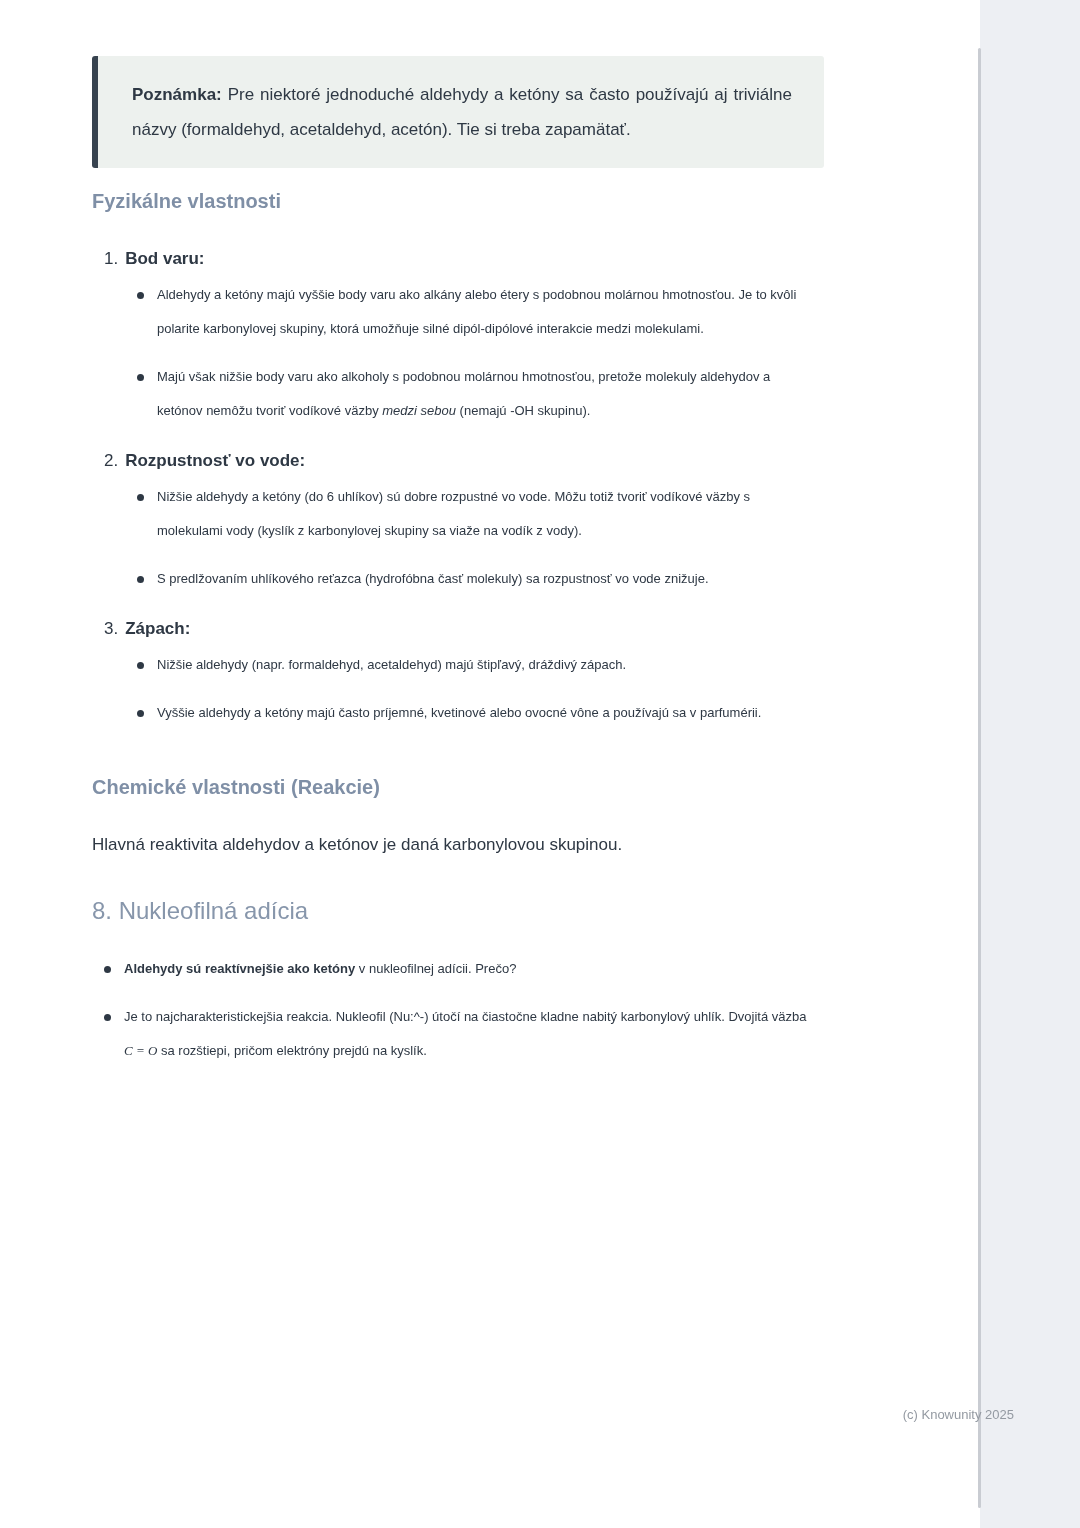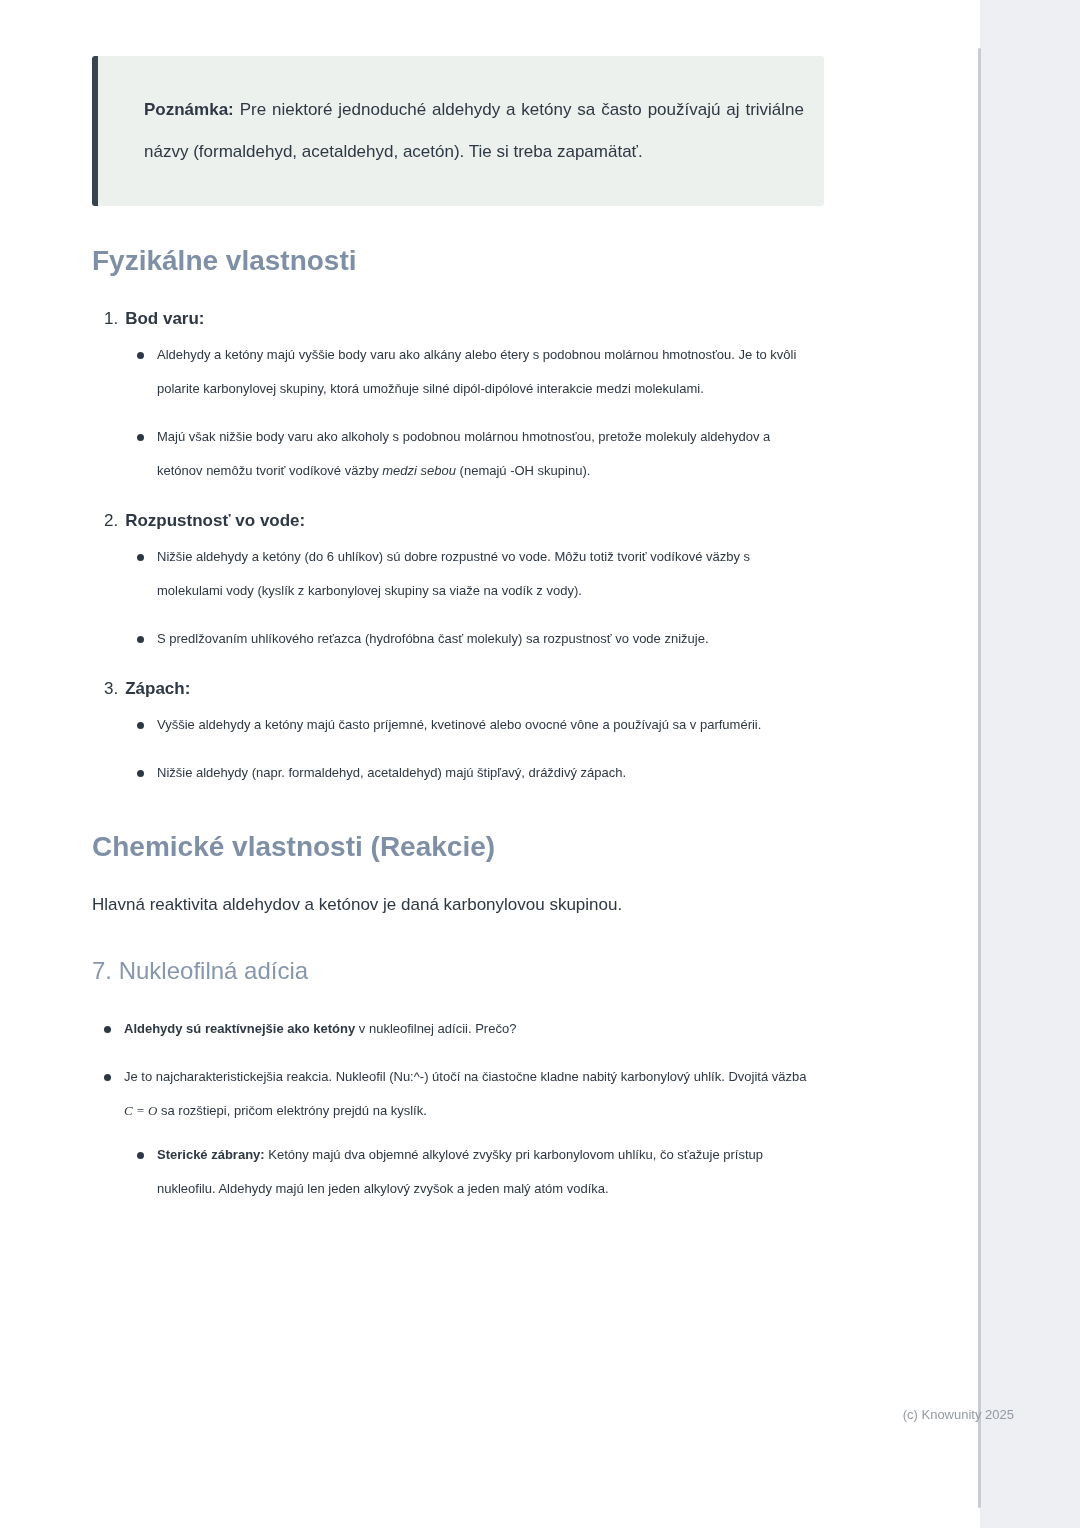--- a/index.html
+++ b/index.html
@@ -27,35 +27,35 @@
   .note {
     margin-top: 56px;
     width: 732px;
     box-sizing: border-box;
     background: #edf1ee;
     border-left: 6px solid #37434f;
     border-radius: 3px;
     padding: 17px 36px 17px 30px;
   }
   .note-text {
-    margin: 16px;
+    margin: 4px;
     width: 660px;
     font-size: 17px;
-    line-height: 42px;
+    line-height: 35px;
     text-align: justify;
   }
   .note-text strong { font-weight: 700; }
 
   
   .h-main {
-    font-size: 28px;
+    font-size: 20px;
     line-height: 34px;
     font-weight: 700;
     color: #7f8fa6;
-    margin: 38px 0 24px 0;
+    margin: 16px 0 24px 0;
   }
   .h-main.second { margin-top: 40px; }
   .h-sub {
     font-size: 24px;
     line-height: 30px;
     font-weight: 400;
     color: #8796ab;
     margin: 34px 0 22px 0;
   }
 
@@ -179,45 +179,39 @@
   </div>
 
   <div class="num-item">
     <div class="num-head">
       <span class="num">3.</span>
       <span class="num-title">Zápach:</span>
     </div>
     <div class="bullets">
       <div class="bullet">
         <span class="dot"></span>
+        <p class="btext">Nižšie aldehydy (napr. formaldehyd, acetaldehyd) majú štipľavý, dráždivý zápach.</p>
+      </div>
+      <div class="bullet">
+        <span class="dot"></span>
         <p class="btext">Vyššie aldehydy a ketóny majú často príjemné, kvetinové alebo ovocné vône a používajú sa v parfumérii.</p>
       </div>
-      <div class="bullet">
-        <span class="dot"></span>
-        <p class="btext">Nižšie aldehydy (napr. formaldehyd, acetaldehyd) majú štipľavý, dráždivý zápach.</p>
-      </div>
     </div>
   </div>
 
   <h1 class="h-main second">Chemické vlastnosti (Reakcie)</h1>
 
   <p class="intro">Hlavná reaktivita aldehydov a ketónov je daná karbonylovou skupinou.</p>
 
-  <h2 class="h-sub">7. Nukleofilná adícia</h2>
+  <h2 class="h-sub">8. Nukleofilná adícia</h2>
 
   <div class="bullets chem-bullets">
     <div class="bullet">
       <span class="dot"></span>
       <p class="btext"><strong>Aldehydy sú reaktívnejšie ako ketóny</strong><span> v nukleofilnej adícii. Prečo?</span></p>
     </div>
     <div class="bullet">
       <span class="dot"></span>
       <p class="btext"><span>Je to najcharakteristickejšia reakcia. Nukleofil (Nu:^-) útočí na čiastočne kladne nabitý karbonylový uhlík. Dvojitá väzba </span><span class="math">C = O</span><span> sa rozštiepi, pričom elektróny prejdú na kyslík.</span></p>
     </div>
-    <div class="bullets nested">
-      <div class="bullet">
-        <span class="dot"></span>
-        <p class="btext"><strong>Sterické zábrany:</strong><span> Ketóny majú dva objemné alkylové zvyšky pri karbonylovom uhlíku, čo sťažuje prístup nukleofilu. Aldehydy majú len jeden alkylový zvyšok a jeden malý atóm vodíka.</span></p>
-      </div>
-    </div>
   </div>
 
 </div>
 
 </body></html>

